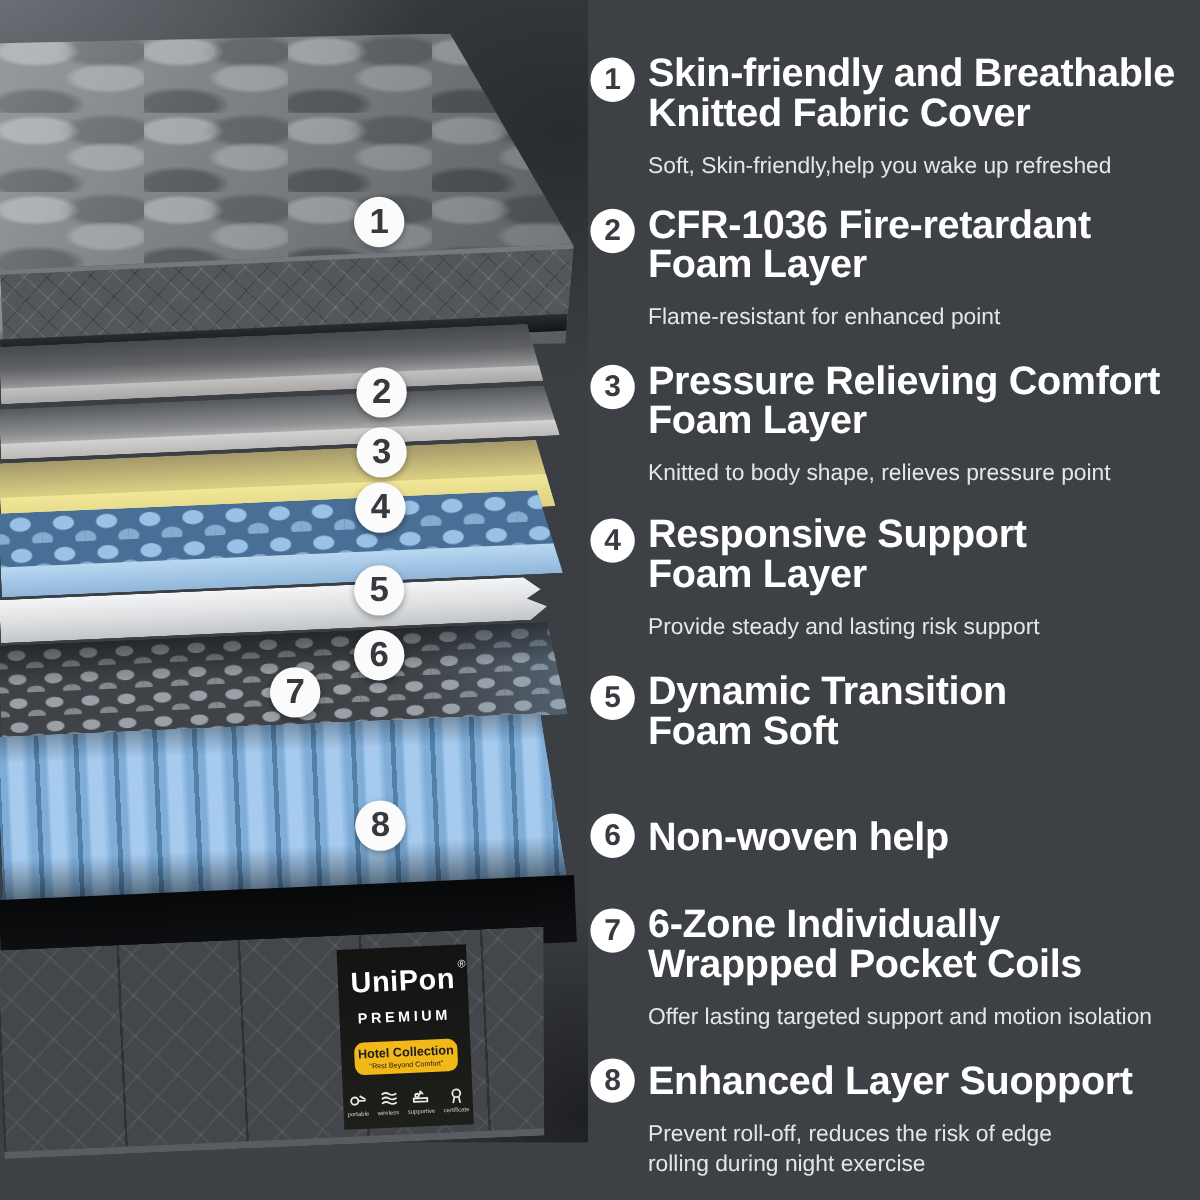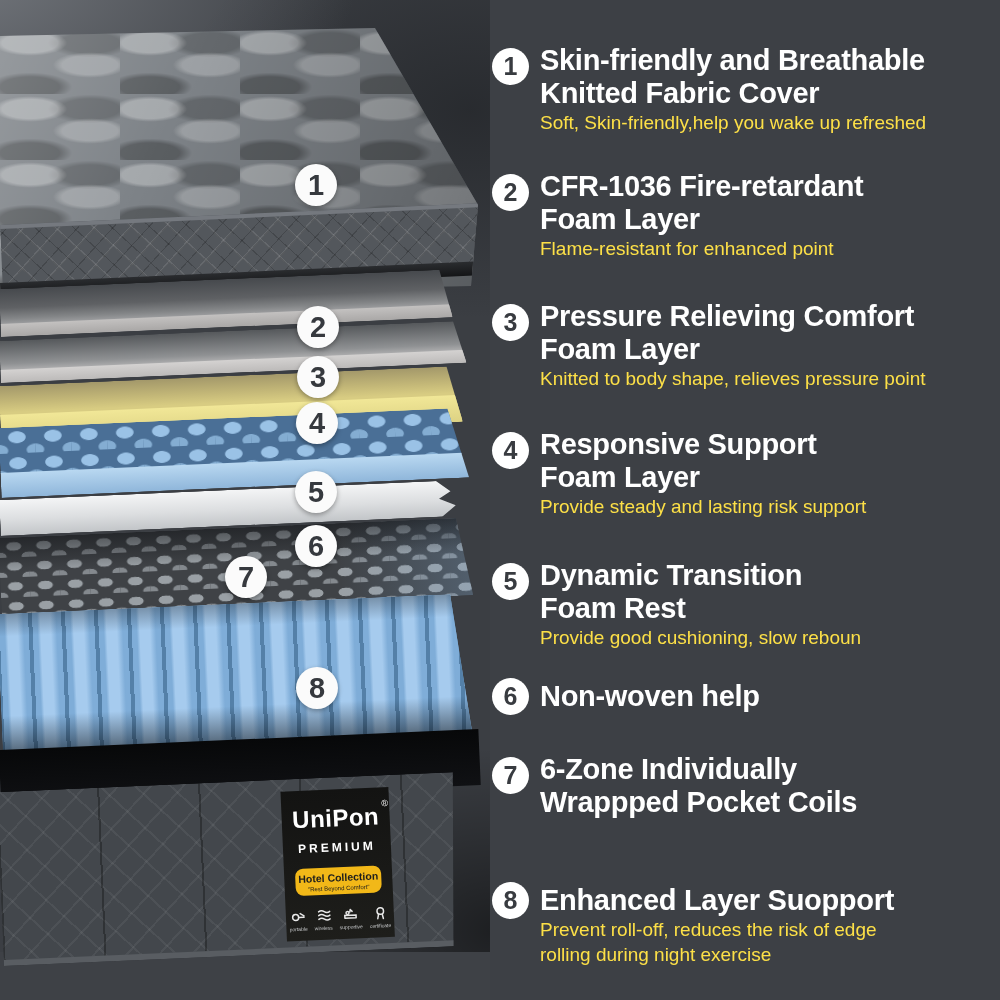--- a/index.html
+++ b/index.html
@@ -124,22 +124,22 @@
   .marker{position:absolute;width:42px;height:42px;border-radius:50%;background:#fbfbfb;
     color:#36393e;font-size:29px;font-weight:700;display:flex;align-items:center;justify-content:center;
     box-shadow:0 2px 5px rgba(0,0,0,.35);z-index:5;}
 
   
   .feat{position:absolute;left:492px;width:505px;display:flex;gap:11px;}
   .fnum{width:37px;height:37px;border-radius:50%;background:#ffffff;color:#383b40;
     font-size:25px;font-weight:700;display:flex;align-items:center;justify-content:center;
     flex:none;margin-top:4px;}
   .feat.single .fnum{margin-top:-2px;}
-  .ftitle{font-size:29px;font-weight:700;color:#ffffff;line-height:33px;letter-spacing:-.3px;white-space:pre-line;}
-  .fdesc{font-size:19px;color:#fde047;margin-top:0;line-height:25px;white-space:pre-line;}
+  .ftitle{font-size:33px;font-weight:700;color:#ffffff;line-height:33px;letter-spacing:-.3px;white-space:pre-line;}
+  .fdesc{font-size:19px;color:#e5e5e5;margin-top:16px;line-height:25px;white-space:pre-line;}
   .fdesc:empty{display:none;}
 </style>
 </head>
 <body>
 
 <div class="illu">
   <div class="backdrop"></div>
   <div class="floor"></div>
 
   <div class="mattress">
@@ -259,36 +259,36 @@
     <div class="fbody">
       <div class="ftitle">Responsive Support
 Foam Layer</div>
       <div class="fdesc">Provide steady and lasting risk support</div>
     </div>
   </div>
     <div class="feat" style="top: 559px;">
     <div class="fnum">5</div>
     <div class="fbody">
       <div class="ftitle">Dynamic Transition
-Foam Rest</div>
-      <div class="fdesc">Provide good cushioning, slow reboun</div>
+Foam Soft</div>
     </div>
   </div>
     <div class="feat single" style="top: 680px;">
     <div class="fnum">6</div>
     <div class="fbody">
       <div class="ftitle">Non-woven help</div>
 
     </div>
   </div>
     <div class="feat" style="top: 753px;">
     <div class="fnum">7</div>
     <div class="fbody">
       <div class="ftitle">6-Zone Individually
 Wrappped Pocket Coils</div>
+      <div class="fdesc">Offer lasting targeted support and motion isolation</div>
     </div>
   </div>
     <div class="feat single" style="top: 884px;">
     <div class="fnum">8</div>
     <div class="fbody">
       <div class="ftitle">Enhanced Layer Suopport</div>
       <div class="fdesc">Prevent roll-off, reduces the risk of edge
 rolling during night exercise</div>
     </div>
   </div>

